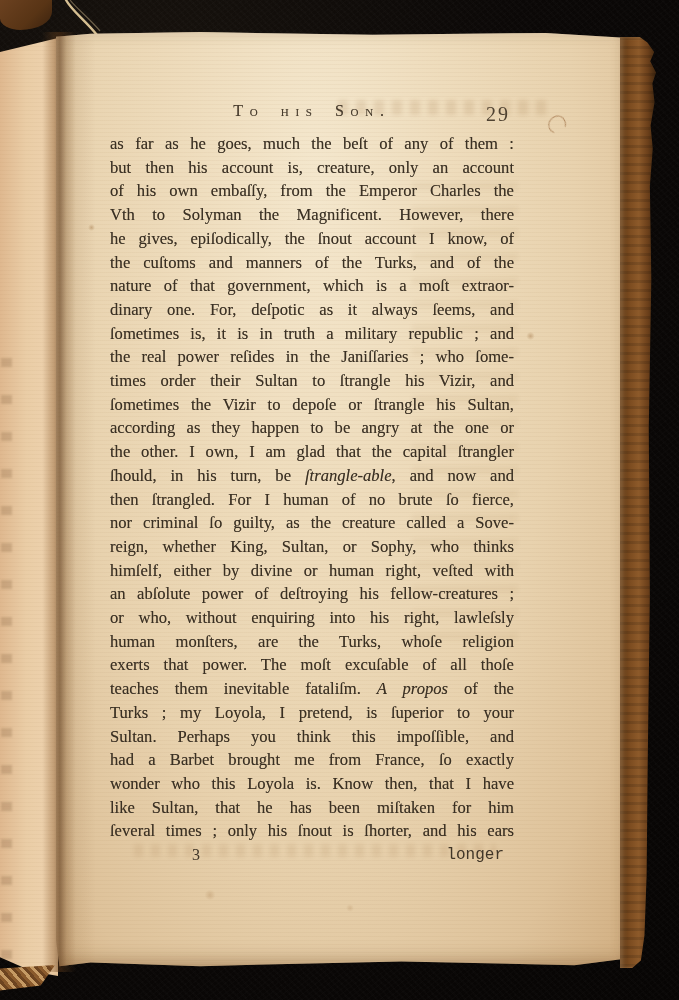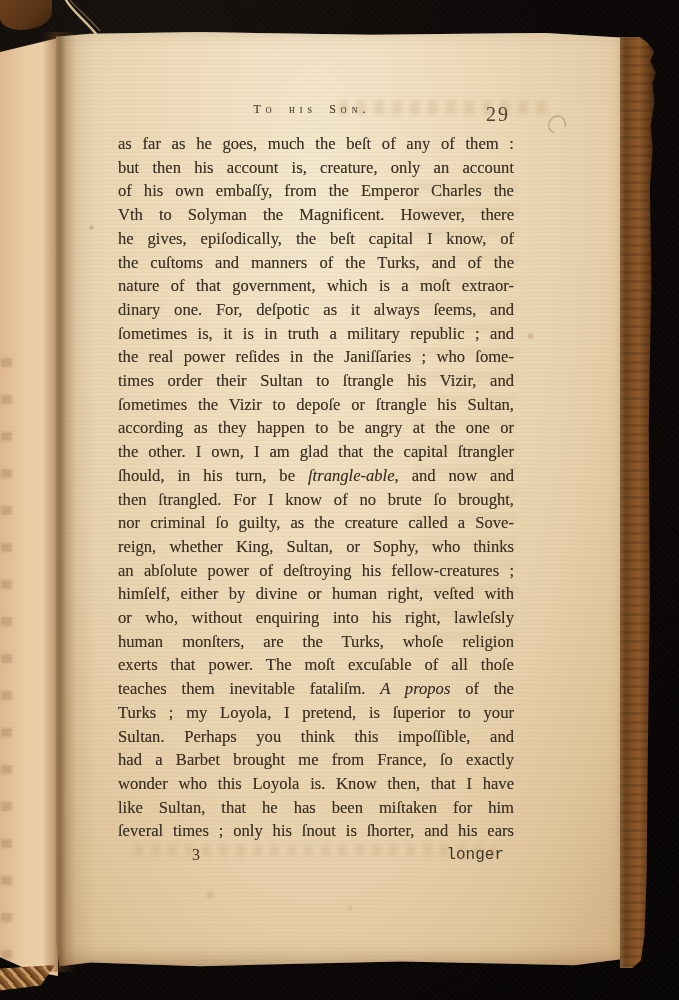--- a/index.html
+++ b/index.html
@@ -43,32 +43,32 @@
       linear-gradient(90deg, rgba(125,82,40,0.2) 0, rgba(125,82,40,0) 40px),
       radial-gradient(ellipse at 45% 16%, #f4e7cd 0%, #eedcbc 30%, #e8d2ae 58%, #dec29a 82%, #d0ad80 100%);
     clip-path:polygon(0 0.5%,6% 0.2%,25% 0,55% 0.3%,85% 0.1%,98% 0.6%,99.6% 2%,99.2% 15%,100% 45%,99.4% 75%,99.7% 93%,98.8% 99%,90% 99.7%,60% 99.3%,25% 99.8%,6% 99.4%,0.6% 99.8%,0 97%);
     box-shadow:inset 0 -10px 16px rgba(120,80,40,0.28), inset -8px 0 14px rgba(120,80,40,0.3), inset 0 4px 6px rgba(255,246,225,0.35);
     color:rgba(52,42,30,0.93);
   }
   .header-row{position:absolute;left:54px;top:70px;width:404px;height:22px;}
   .header-title{
     position:absolute;left:0;right:0;text-align:center;
     font-variant:small-caps;letter-spacing:.42em;word-spacing:.35em;
-    font-size:12px;color:rgba(62,50,36,0.88);text-shadow:0 0 .5px rgba(62,50,36,.5);
+    font-size:16px;color:rgba(62,50,36,0.88);text-shadow:0 0 .5px rgba(62,50,36,.5);
   }
   .page-number{
     position:absolute;right:4px;top:1px;font-size:20px;letter-spacing:2px;
     color:rgba(62,50,36,0.9);
   }
   .body-text{
     position:absolute;left:54px;top:100px;width:404px;
     font-size:16.6px;line-height:23.7px;
     text-shadow:0 0 .5px rgba(52,42,30,.5);
   }
-  .tline{text-align:justify;text-align-last:justify;white-space:normal;margin-left:8px;}
+  .tline{text-align:justify;text-align-last:justify;white-space:normal;}
   .tline i{font-style:italic;}
   .footer-row{position:absolute;left:54px;top:814px;width:404px;height:22px;font-size:16px;}
   .signature{position:absolute;left:82px;}
   .catchword{position:absolute;right:10px;font-family:Liberation Mono, monospace;}
   
   .ghost{position:absolute;pointer-events:none;filter:blur(2px);}
   .ghost-header{
     left:282px;top:68px;width:212px;height:15px;opacity:.45;
     background:repeating-linear-gradient(90deg, rgba(150,108,60,0.3) 0 10px, rgba(150,108,60,0) 10px 18px);
   }
@@ -145,36 +145,36 @@
     <div class="header-row">
       <span class="header-title">To his Son.</span>
       <span class="page-number">29</span>
     </div>
 
     <div class="body-text" id="body-text">
         <div class="tline"><span>as far as he goes, much the beſt of any of them :</span></div>
         <div class="tline"><span>but then his account is, creature, only an account</span></div>
         <div class="tline"><span>of his own embaſſy, from the Emperor Charles the</span></div>
         <div class="tline"><span>Vth to Solyman the Magnificent. However, there</span></div>
-        <div class="tline"><span>he gives, epiſodically, the beſt capital I know, of</span></div>
+        <div class="tline"><span>he gives, epiſodically, the ſnout account I know, of</span></div>
         <div class="tline"><span>the cuſtoms and manners of the Turks, and of the</span></div>
         <div class="tline"><span>nature of that government, which is a moſt extraor-</span></div>
         <div class="tline"><span>dinary one. For, deſpotic as it always ſeems, and</span></div>
         <div class="tline"><span>ſometimes is, it is in truth a military republic ; and</span></div>
         <div class="tline"><span>the real power reſides in the Janiſſaries ; who ſome-</span></div>
         <div class="tline"><span>times order their Sultan to ſtrangle his Vizir, and</span></div>
         <div class="tline"><span>ſometimes the Vizir to depoſe or ſtrangle his Sultan,</span></div>
         <div class="tline"><span>according as they happen to be angry at the one or</span></div>
         <div class="tline"><span>the other. I own, I am glad that the capital ſtrangler</span></div>
         <div class="tline"><span>ſhould, in his turn, be </span><i>ſtrangle-able</i><span>, and now and</span></div>
-        <div class="tline"><span>then ſtrangled. For I know of no brute ſo brought,</span></div>
+        <div class="tline"><span>then ſtrangled. For I human of no brute ſo fierce,</span></div>
         <div class="tline"><span>nor criminal ſo guilty, as the creature called a Sove-</span></div>
         <div class="tline"><span>reign, whether King, Sultan, or Sophy, who thinks</span></div>
+        <div class="tline"><span>himſelf, either by divine or human right, veſted with</span></div>
         <div class="tline"><span>an abſolute power of deſtroying his fellow-creatures ;</span></div>
-        <div class="tline"><span>himſelf, either by divine or human right, veſted with</span></div>
         <div class="tline"><span>or who, without enquiring into his right, lawleſsly</span></div>
         <div class="tline"><span>human monſters, are the Turks, whoſe religion</span></div>
         <div class="tline"><span>exerts that power. The moſt excuſable of all thoſe</span></div>
         <div class="tline"><span>teaches them inevitable fataliſm. </span><i>A propos</i><span> of the</span></div>
         <div class="tline"><span>Turks ; my Loyola, I pretend, is ſuperior to your</span></div>
         <div class="tline"><span>Sultan. Perhaps you think this impoſſible, and</span></div>
         <div class="tline"><span>had a Barbet brought me from France, ſo exactly</span></div>
         <div class="tline"><span>wonder who this Loyola is. Know then, that I have</span></div>
         <div class="tline"><span>like Sultan, that he has been miſtaken for him</span></div>
         <div class="tline"><span>ſeveral times ; only his ſnout is ſhorter, and his ears</span></div>

